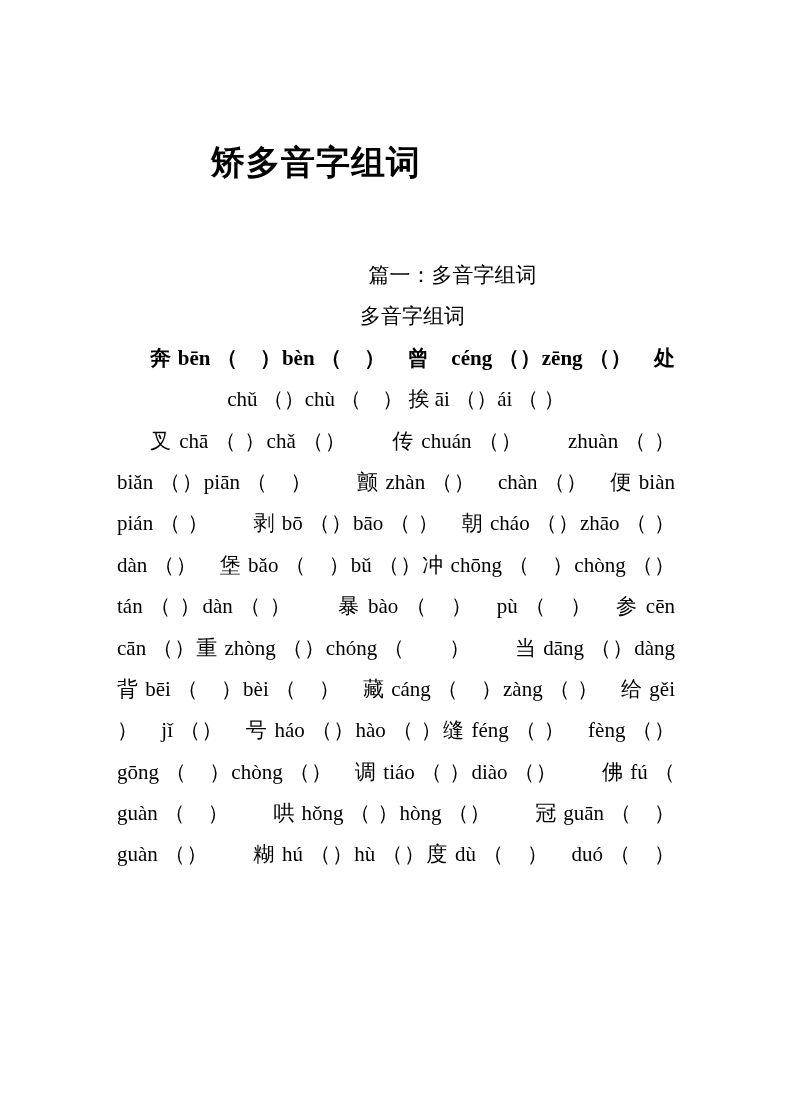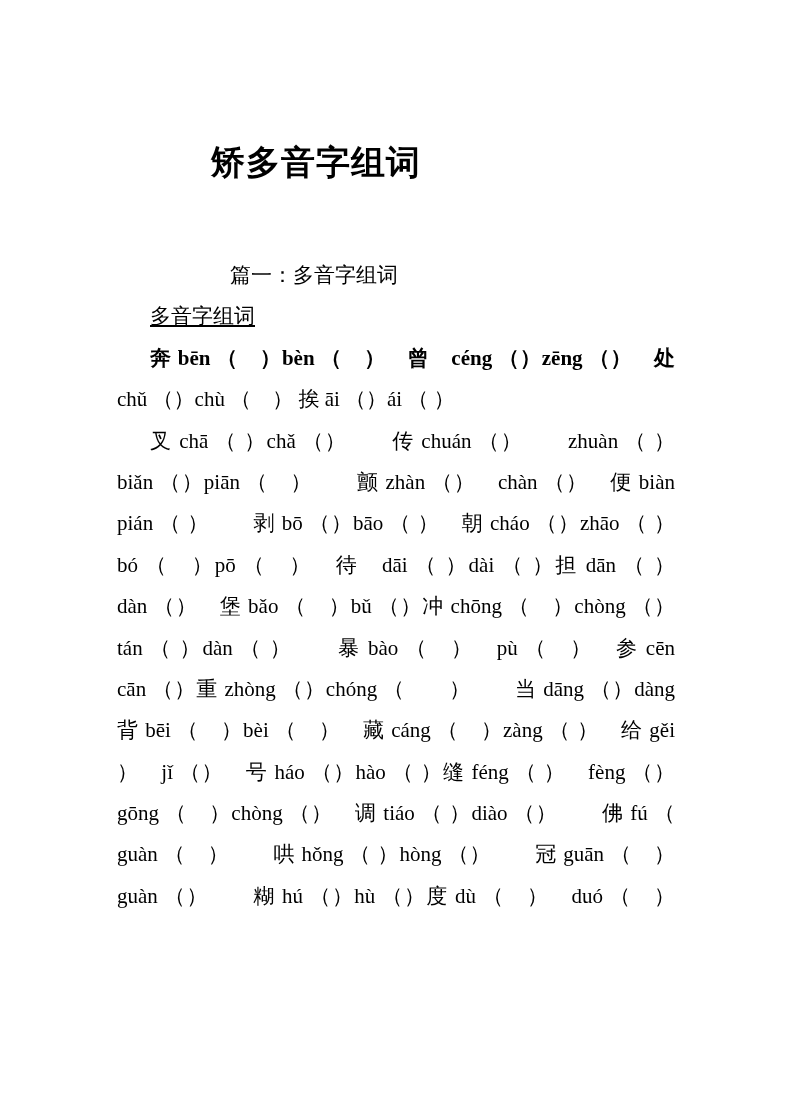--- a/index.html
+++ b/index.html
@@ -33,43 +33,42 @@
     top: 255px;
     left: 117px;
     width: 558px;
   }
   .line {
     font-size: 21px;
     height: 41.4px;
     line-height: 41.4px;
     white-space: normal;
     overflow: hidden;
-    text-align: left;
+    text-align: center;
   }
   .line.just {
     text-align: justify;
     text-align-last: justify;
   }
 </style>
 </head>
 <body>
 
 <div class="page">
   <h1 class="doc-title">矫多音字组词</h1>
 
   <div class="content">
 
   <div class="line" style="text-indent: 113px;">篇一：多音字组词</div>
-      <div class="line" style="text-indent: 33px; text-decoration: underline;">多音字组词</div>
+      <div class="line" style="text-indent: 33px;">多音字组词</div>
       <div class="line just" style="text-indent: 33px; font-weight: bold;">奔 bēn （　）bèn （　）　曾　céng （）zēng （）　处</div>
       <div class="line">chǔ （）chù （　） 挨 āi （）ái （ ）</div>
       <div class="line just" style="text-indent: 33px;">叉 chā （ ）chǎ （）　　传 chuán （）　　zhuàn （ ）　扁</div>
       <div class="line just">biǎn （）piān （　）　　颤 zhàn （）　chàn （）　便 biàn （）</div>
       <div class="line just">pián （ ）　　剥 bō （）bāo （ ）　朝 cháo （）zhāo （ ）　泊</div>
-      <div class="line just">bó （　）pō （　）　待　dāi （ ）dài （ ）担 dān （ ）</div>
       <div class="line just">dàn （）　堡 bǎo （　）bǔ （）冲 chōng （　）chòng （）　弹</div>
       <div class="line just">tán （ ）dàn （ ）　　暴 bào （　）　pù （　）　参 cēn （）</div>
       <div class="line just">cān （）重 zhòng （）chóng （　　）　　当 dāng （）dàng （）</div>
       <div class="line just">背 bēi （　）bèi （　）　藏 cáng （　）zàng （ ）　给 gěi （</div>
       <div class="line just">）　jǐ （）　号 háo （）hào （ ）缝 féng （ ）　fèng （）　供</div>
       <div class="line just">gōng （　）chòng （）　调 tiáo （ ）diào （）　　佛 fú （ ）</div>
       <div class="line just">guàn （　）　　哄 hǒng （ ）hòng （）　　冠 guān （　）</div>
       <div class="line just">guàn （）　　糊 hú （）hù （）度 dù （　）　duó （　）　恶 ě （</div>
     </div>
 </div>

